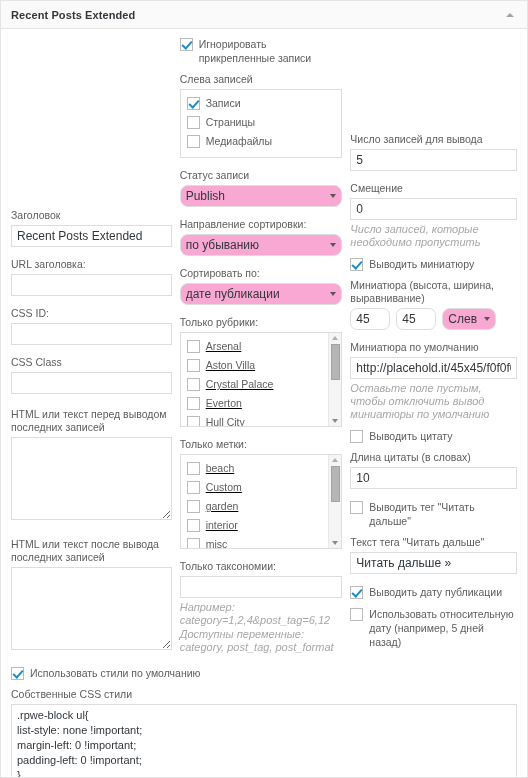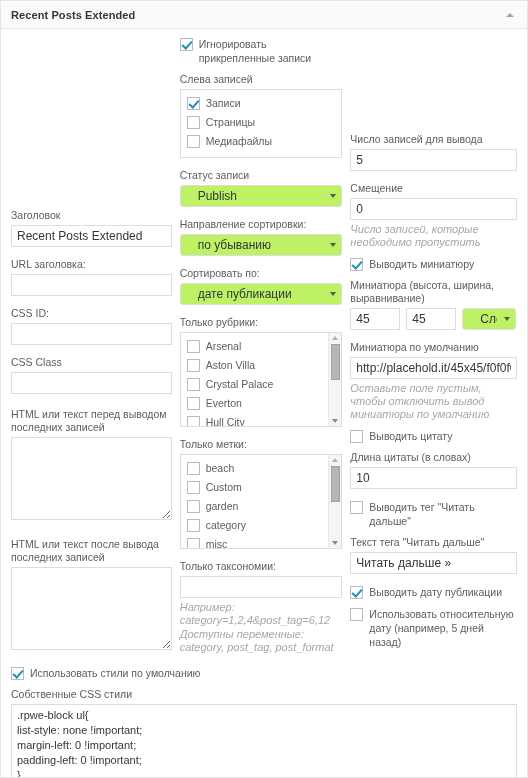--- a/index.html
+++ b/index.html
@@ -96,26 +96,26 @@
     resize: vertical;
     outline: none;
     border-radius: 0;
     line-height: 15px;
   }
 
   select, .sel {
     width: 100%;
     height: 22px;
     border: 1px solid #ddd;
-    background: #bef264;
+    background: #f9a8d4;
     font-size: 12px;
     color: #32373c;
-    padding: 1px 18px 1px 17px;
+    padding: 1px 18px 1px 5px;
     font-family: "Liberation Sans", sans-serif;
-    border-radius: 3px;
+    border-radius: 8px;
     outline: none;
     -webkit-appearance: none;
     appearance: none;
     position: relative;
   }
   .selwrap { position: relative; }
   .selwrap::after {
     content: "";
     position: absolute;
     right: 6px; top: 9px;
@@ -161,20 +161,21 @@
   .listbox {
     border: 1px solid #ddd;
     background: #fff;
     padding: 6px 12px 4px 6px;
     position: relative;
   }
   .listbox.scroll {
     height: 95px;
     overflow: hidden;
     padding-right: 16px;
+    text-decoration: underline;
   }
   .scrollbar {
     position: absolute;
     top: 0; right: 0;
     width: 13px; height: 100%;
     background: #f5f5f5;
     border-left: 1px solid #e8e8e8;
   }
   .sb-arrow {
     position: absolute;
@@ -196,21 +197,21 @@
   .hint {
     font-size: 11px;
     font-style: italic;
     color: #a7a7a7;
     line-height: 13px;
     margin: 3px 0 0 0;
   }
 
   
   .thumb-row { display: flex; gap: 6px; align-items: center; }
-  .thumb-row .tnum { width: 50px; }
+  .thumb-row .tnum { width: 40px; border-radius: 7px; }
   .thumb-row .talign { width: 54px; }
 
   
   .bottom { padding: 0 10px; margin-top: 12px; }
   .css-area { height: 128px; resize: none; }
 </style>
 </head>
 <body>
 
 <div class="widget">
@@ -328,21 +329,21 @@
           <div class="cb-row">
             <span class="cb"></span>
             <span class="cb-label">Custom</span>
           </div>
           <div class="cb-row">
             <span class="cb"></span>
             <span class="cb-label">garden</span>
           </div>
           <div class="cb-row">
             <span class="cb"></span>
-            <span class="cb-label">category</span>
+            <span class="cb-label">interior</span>
           </div>
           <div class="cb-row">
             <span class="cb"></span>
             <span class="cb-label">misc</span>
           </div>
           <div class="scrollbar">
             <span class="sb-arrow sb-up"></span>
             <span class="sb-thumb"></span>
             <span class="sb-arrow sb-down"></span>
           </div>

